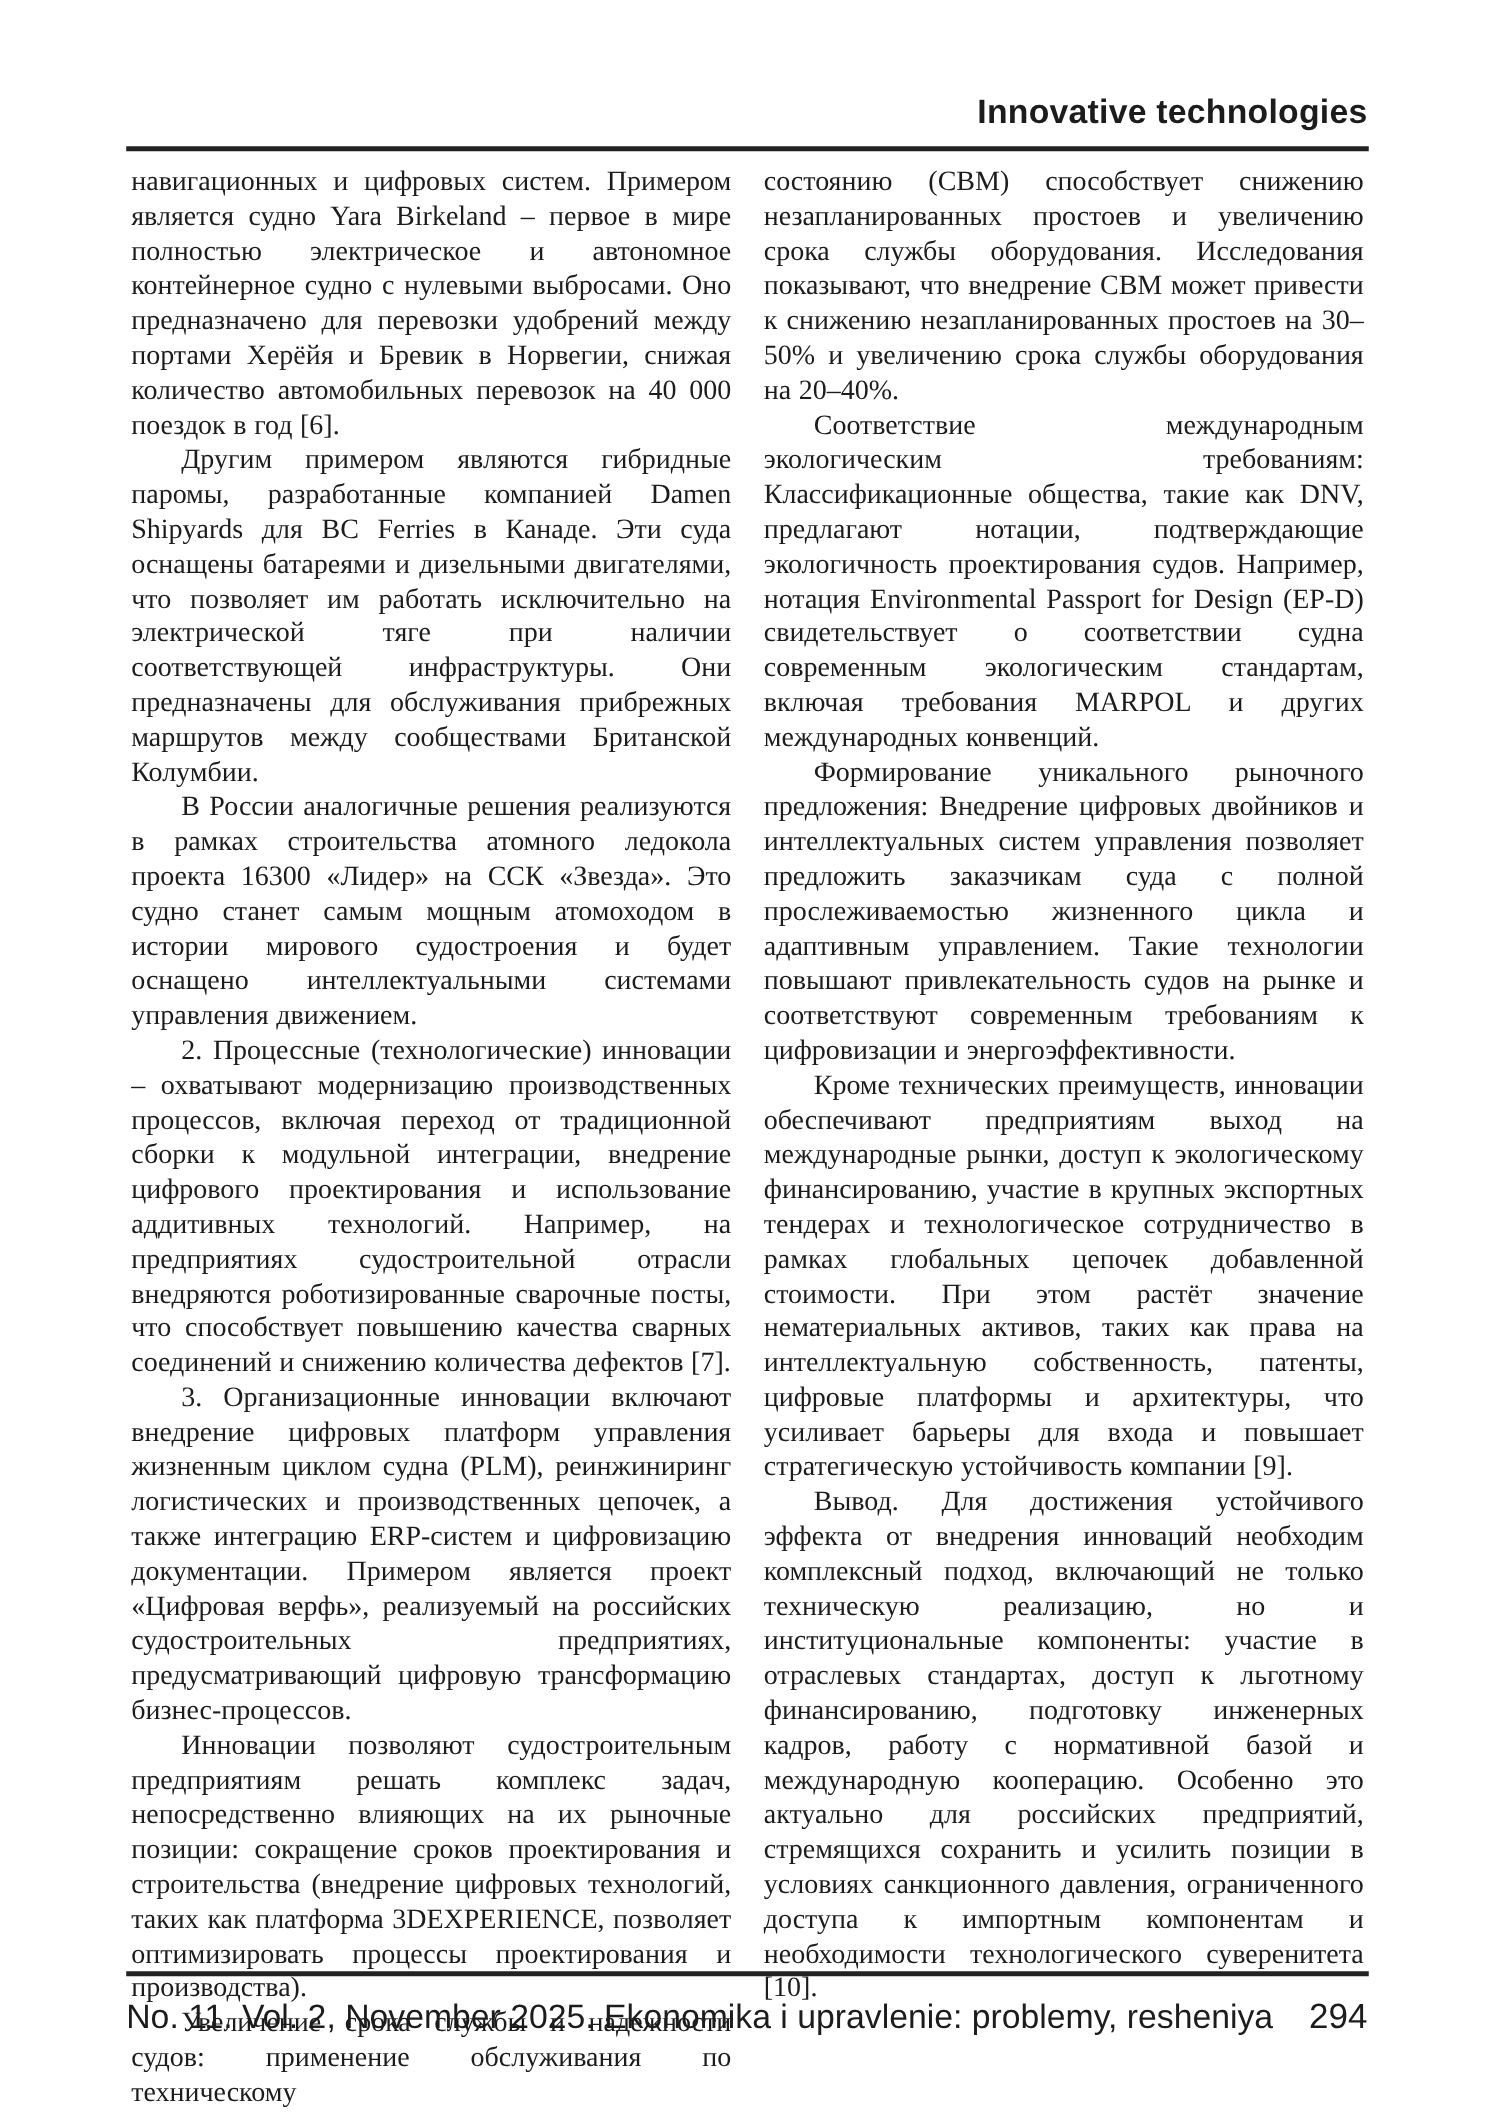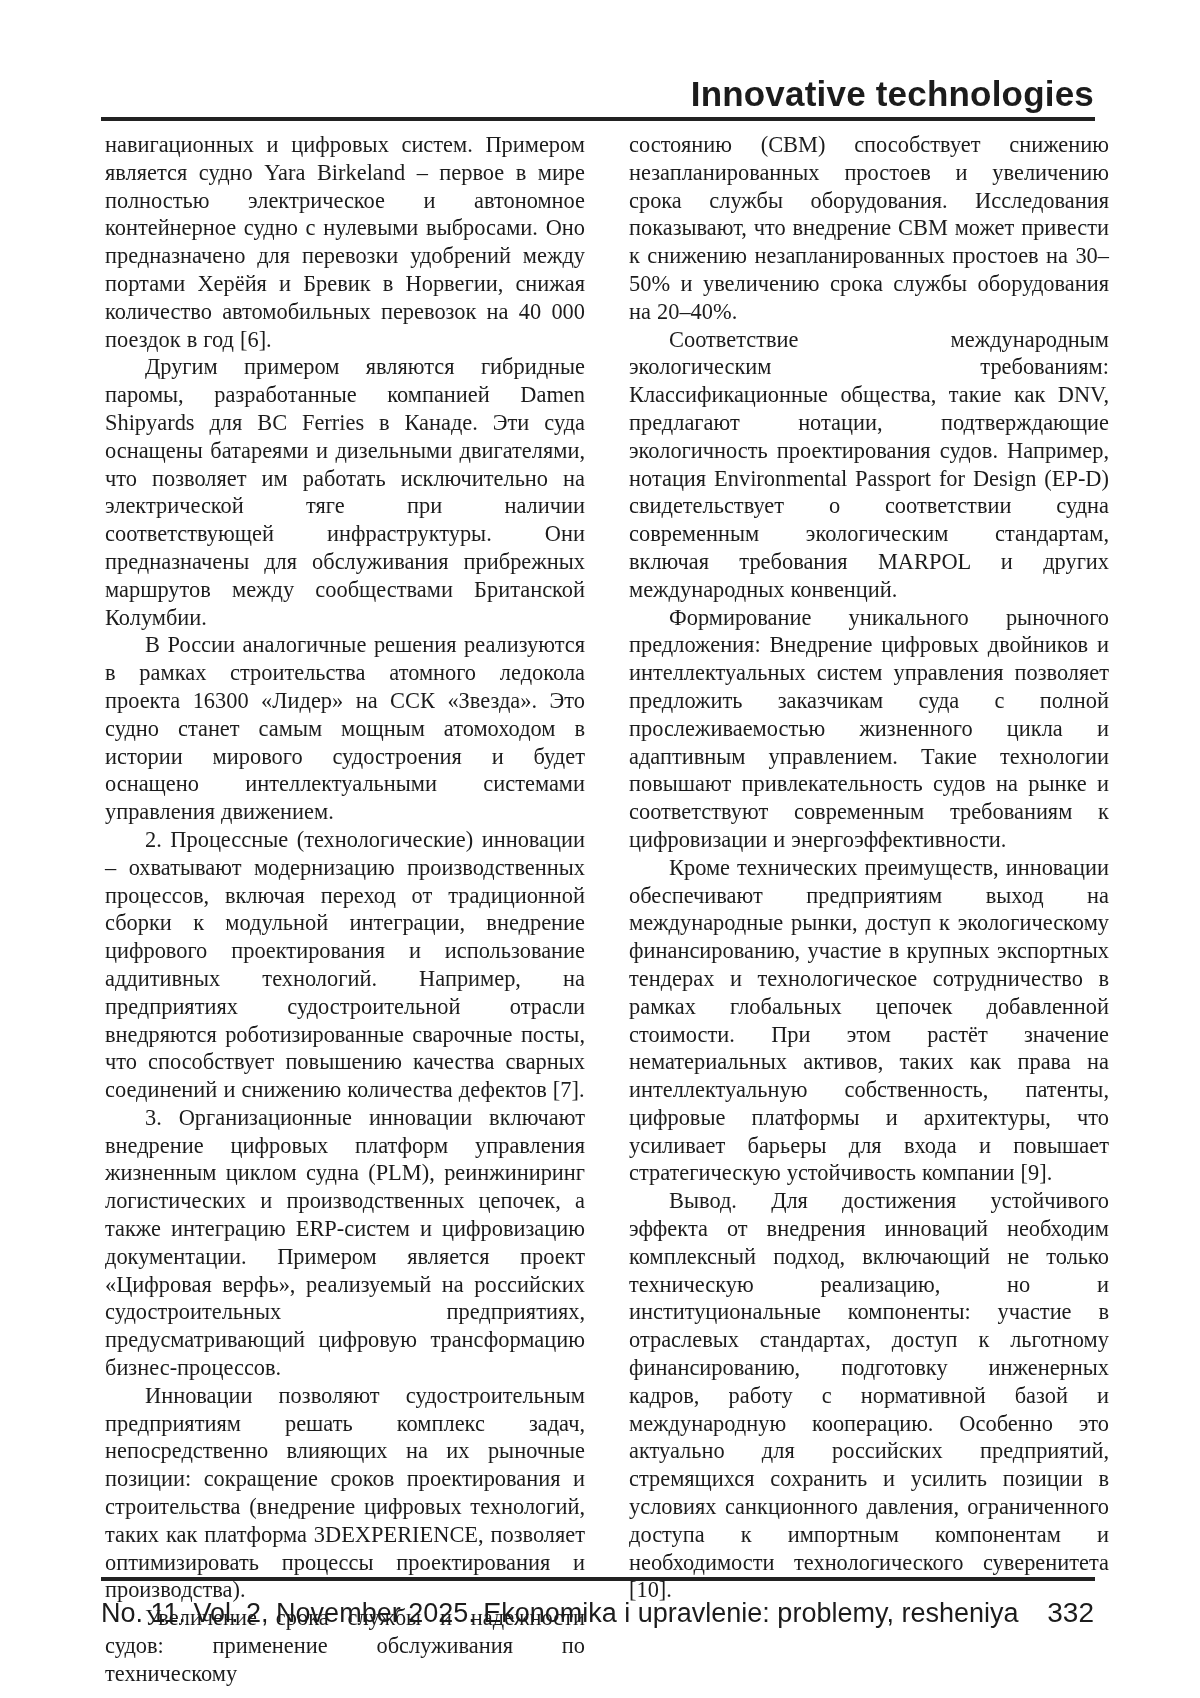--- a/index.html
+++ b/index.html
@@ -14,41 +14,41 @@
     font-family: "Liberation Serif", serif;
     color: #1c1c1c;
     overflow: hidden;
   }
   .running-head {
     position: absolute;
     top: 74px;
     right: 106px;
     font-family: "Liberation Sans", sans-serif;
     font-weight: bold;
-    font-size: 35px;
+    font-size: 27px;
     letter-spacing: 0.2px;
     color: #1c1c1c;
     white-space: nowrap;
   }
   .rule {
     position: absolute;
     left: 101px;
     right: 105px;
     height: 4px;
     background: #222222;
   }
   .rule-top { top: 117px; }
   .rule-bottom { top: 1577px; }
   .columns {
     position: absolute;
     top: 131px;
     left: 105px;
     width: 986px;
     display: flex;
-    gap: 44px;
+    gap: 26px;
   }
   .col {
     width: 480px;
     flex: 0 0 480px;
   }
   .para {
     margin: 0;
     text-align: justify;
     font-size: 22.4px;
     line-height: 27.8px;
@@ -94,14 +94,14 @@
       <p class="para indent" lang="ru">Формирование уникального рыночного предложения: Внедрение цифровых двойников и интеллектуальных систем управления позволяет предложить заказчикам суда с полной прослеживаемостью жизненного цикла и адаптивным управлением. Такие технологии повышают привлекательность судов на рынке и соответствуют современным требованиям к цифровизации и энергоэффективности.</p>
       <p class="para indent" lang="ru">Кроме технических преимуществ, инновации обеспечивают предприятиям выход на международные рынки, доступ к экологическому финансированию, участие в крупных экспортных тендерах и технологическое сотрудничество в рамках глобальных цепочек добавленной стоимости. При этом растёт значение нематериальных активов, таких как права на интеллектуальную собственность, патенты, цифровые платформы и архитектуры, что усиливает барьеры для входа и повышает стратегическую устойчивость компании [9].</p>
       <p class="para indent" lang="ru"><b>Вывод. </b>Для достижения устойчивого эффекта от внедрения инноваций необходим комплексный подход, включающий не только техническую реализацию, но и институциональные компоненты: участие в отраслевых стандартах, доступ к льготному финансированию, подготовку инженерных кадров, работу с нормативной базой и международную кооперацию. Особенно это актуально для российских предприятий, стремящихся сохранить и усилить позиции в условиях санкционного давления, ограниченного доступа к импортным компонентам и необходимости технологического суверенитета [10].</p>
     </div>
 </div>
 
 <div class="rule rule-bottom"></div>
 
 <div class="footer">
   <span class="journal-info">No. 11. Vol. 2, November 2025. Ekonomika i upravlenie: problemy, resheniya</span>
-  <span class="page-number">332</span>
+  <span class="page-number">294</span>
 </div>
 
 </body></html>

